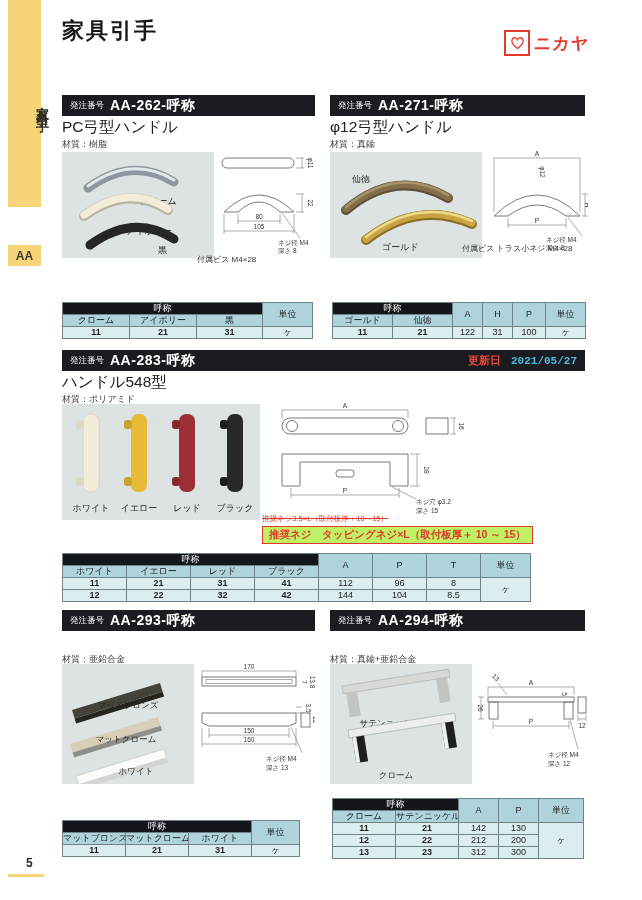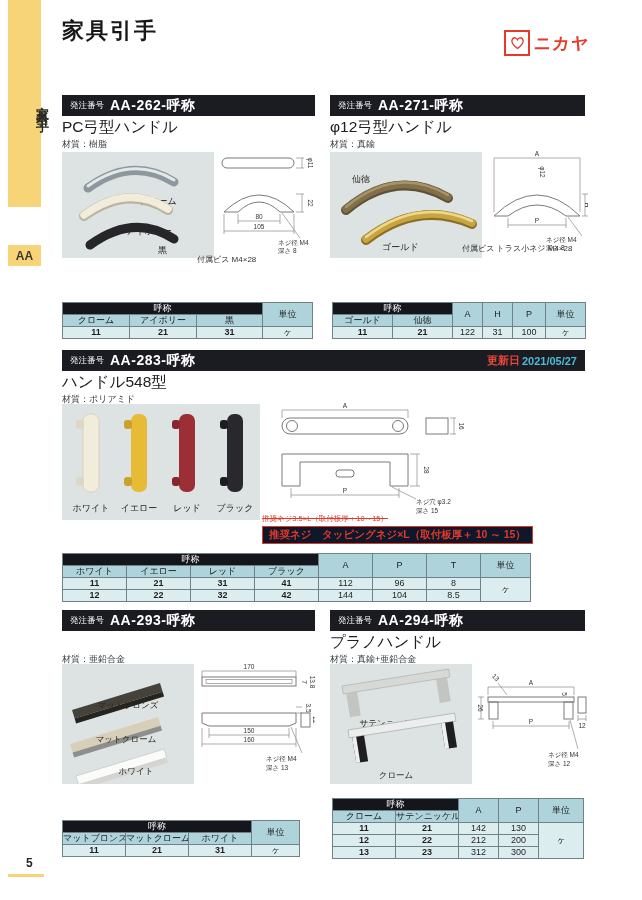--- a/index.html
+++ b/index.html
@@ -17,21 +17,21 @@
   .page-title{position:absolute;left:62px;top:16px;margin:0;font-size:22px;font-weight:bold;color:#17171a;letter-spacing:2px;}
 
   .logo{position:absolute;left:504px;top:30px;display:flex;align-items:center;gap:4px;}
   .logo-mark{width:22px;height:22px;border:2px solid #e5392b;display:flex;align-items:center;justify-content:center;background:#fff;}
   .logo-text{color:#e5392b;font-weight:bold;font-size:17px;transform:skewX(-6deg);letter-spacing:1px;}
 
   .sec-bar{position:absolute;height:21px;background:#1b1b22;color:#fff;display:flex;align-items:center;
     padding:0 8px;box-sizing:border-box;}
   .sec-bar .ord{font-size:8.5px;margin-right:6px;white-space:nowrap;}
   .sec-bar .code{font-size:14px;font-weight:bold;letter-spacing:.5px;white-space:nowrap;}
-  .sec-bar .update{margin-left:auto;display:flex;gap:2px;align-items:center;}
+  .sec-bar .update{margin-left:auto;display:flex;gap:10px;align-items:center;font-family:Liberation Mono, monospace;}
   .update-label{color:#e8483a;font-size:11px;font-weight:bold;}
   .update-date{color:#4fb9d8;font-size:11px;font-weight:bold;text-align:center;}
 
   .sec-title{position:absolute;font-size:15.5px;color:#202024;margin:0;font-weight:500;white-space:nowrap;}
   .sec-material{position:absolute;font-size:9px;color:#3c3c3c;white-space:nowrap;}
 
   .photo{position:absolute;background:#dde3e2;}
   .photo svg{display:block;}
   .photo-label{font-size:9px;fill:#26261f;}
   .photo-label-s{font-size:8.5px;fill:#26261f;}
@@ -49,21 +49,21 @@
     line-height:11px;overflow:hidden;white-space:nowrap;font-weight:normal;}
   .th-black{background:#15151c;color:#fff;font-weight:bold;}
   .th-blue{background:#aed3db;color:#1d1d1d;}
   .row-vals td{background:#dcedf0;font-weight:bold;}
   .row-vals td.dim{font-weight:normal;}
   .row-vals td.unit-cell{font-weight:normal;}
 
   .note-struck{position:absolute;left:262px;top:514px;font-size:7.5px;color:#e0392b;
     text-decoration:line-through;white-space:nowrap;}
   .note-box{position:absolute;left:262px;top:526px;border:1.5px solid #e0392b;color:#e0392b;
-    font-size:10.5px;font-weight:bold;padding:1px 6px;white-space:nowrap;background:#0f172a;}
+    font-size:10.5px;font-weight:bold;padding:1px 6px;white-space:nowrap;background:#bef264;}
 
   .page-num{position:absolute;left:26px;top:856px;font-size:12px;font-weight:bold;color:#26261f;}
   .page-num-line{position:absolute;left:8px;top:874px;width:36px;height:2.5px;background:#f8d478;}
 </style>
 </head>
 <body>
 
 <div class="page">
 
   <div class="side-tab">
@@ -392,21 +392,20 @@
         <td>31</td>
         <td class="unit-cell">ヶ</td>
       </tr>
     </tbody>
   </table>
 
   <div class="sec-bar" style="left:330px;top:610px;width:255px">
     <span class="ord">発注番号</span>
     <span class="code">AA-294-呼称</span>
   </div>
-  <p class="sec-title" style="left:330px;top:632px">プラノハンドル</p>
   <span class="sec-material" style="left:330px;top:653px">材質：真鍮+亜鉛合金</span>
 
   <div class="photo" style="left:330px;top:664px;width:142px;height:120px">
     <svg width="142" height="120" viewBox="0 0 142 120">
       <g transform="translate(12,22) rotate(-9)">
         <rect x="0" y="0" width="108" height="8" fill="#d7d9d7" stroke="#a8aaa8" stroke-width="0.6"></rect>
         <rect x="3" y="8" width="11" height="24" fill="#c3c5c3"></rect>
         <rect x="94" y="8" width="11" height="24" fill="#c3c5c3"></rect>
       </g>
       <text class="photo-label-s" x="60" y="62" text-anchor="middle">サテンニッケル</text>

